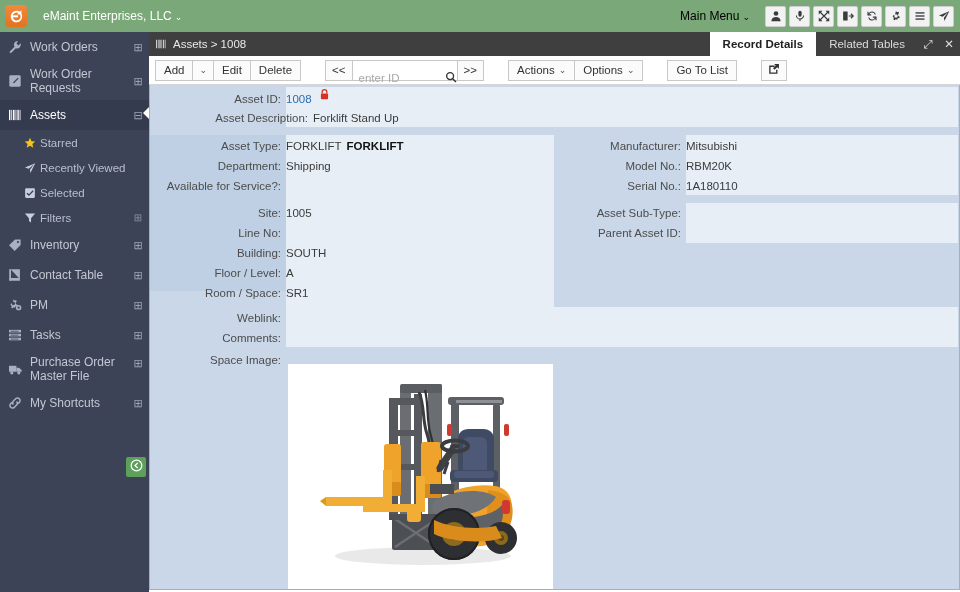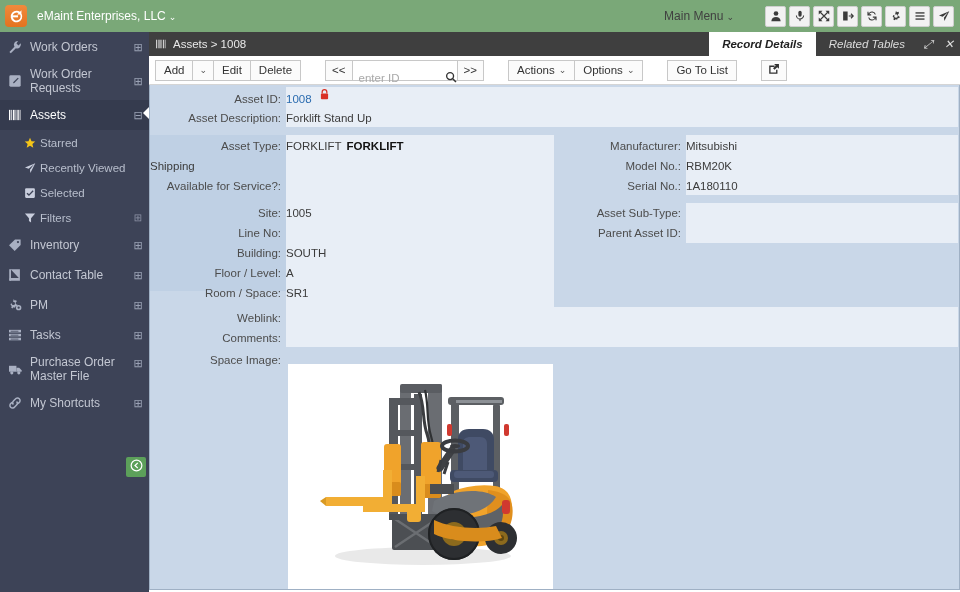--- a/index.html
+++ b/index.html
@@ -19,27 +19,27 @@
     display:flex; align-items:center;
   }
   .logo{
     width:22px; height:22px; margin-left:5px; border-radius:4px;
     background:linear-gradient(180deg,#f08a3c,#e3731f);
     display:flex; align-items:center; justify-content:center;
     flex:0 0 auto;
   }
   .logo svg{ display:block; }
   .org-name{
-    margin-left:10px; color:#ffffff; font-size:12px; white-space:nowrap;text-align:right;
+    margin-left:16px; color:#ffffff; font-size:12px; white-space:nowrap;text-align:right;
   }
   .caret{ font-size:9px; margin-left:3px; }
   .topbar-right{
     margin-left:auto; display:flex; align-items:center; padding-right:6px;
   }
-  .mainmenu{ color:#404040; font-size:12px; margin-right:28px; white-space:nowrap;}
+  .mainmenu{ color:#000000; font-size:12px; margin-right:12px; white-space:nowrap;}
   .icon-btn{
     width:21px; height:21px; margin-left:3px;
     background:#f2f2f2; border:1px solid #cfcfcf; border-radius:2px;
     display:flex; align-items:center; justify-content:center;
     color:#444;
   }
   .icon-btn svg{ display:block; }
 
   
   .sidebar{
@@ -86,21 +86,21 @@
   .content{
     position:absolute; left:149px; top:32px; width:811px; height:560px;
     background:#ffffff;
   }
   .crumbbar{
     position:relative; height:24px; background:#3f3f3f; display:flex; align-items:center;
     padding-left:6px; color:#e8e8e8; font-size:11.5px;
   }
   .crumb-ico{ display:inline-flex; margin-right:6px; }
   .tabs{
-    position:absolute; right:0; top:0; height:24px; display:flex; align-items:stretch;font-style:italic;
+    position:absolute; right:0; top:0; height:24px; display:flex; align-items:stretch;
   }
   .tab{
     display:flex; align-items:center; padding:0 13px; font-size:11.5px;
     color:#dcdcdc; background:transparent; white-space:nowrap;
   }
   .tab.sel{
     background:#ffffff; color:#222; font-weight:bold;
   }
   .tab-icon{
     display:flex; align-items:center; justify-content:center; width:20px;
@@ -498,33 +498,34 @@
         <span class="val link">1008</span>
         <span class="lock">
           <svg width="9" height="11" viewBox="0 0 10 12" style="margin-left:4px">
               <path d="M2.4 5V3.3a2.6 2.6 0 0 1 5.2 0V5" fill="none" stroke="#d93025" stroke-width="1.4"></path>
               <rect x="1" y="5" width="8" height="6.3" rx="1" fill="#d93025"></rect>
             </svg>
         </span>
       </div>
 
       <div class="fld" style="left:0; top:23px; width:400px;">
-        <span class="lbl" style="width:136px">Asset Description:</span>
+        <span class="lbl" style="width:163px">Asset Description:</span>
         <span class="val">Forklift Stand Up</span>
       </div>
 
       <div class="panel-dk" style="left:0; top:50px; width:404px; height:66px; background:#bfd0e4;"></div>
       <div class="panel" style="left:136px; top:50px; width:268px; height:66px;"></div>
 
       <div class="fld" style="left:0; top:51px; width:404px;">
         <span class="lbl" style="width:136px">Asset Type:</span>
         <span class="val">FORKLIFT</span>
         <span class="val" style="font-weight:bold;color:#111;margin-left:5px">FORKLIFT</span>
       </div>
       <div class="fld" style="left:0; top:71px; width:404px;">
+        <span class="lbl" style="width:136px">Department:</span>
         <span class="val">Shipping</span>
       </div>
       <div class="fld" style="left:0; top:91px; width:404px;">
         <span class="lbl" style="width:136px">Available for Service?:</span>
         <span class="val"></span>
       </div>
 
       <div class="panel" style="left:536px; top:50px; width:272px; height:60px;"></div>
 
       <div class="fld" style="left:404px; top:51px; width:404px;">

